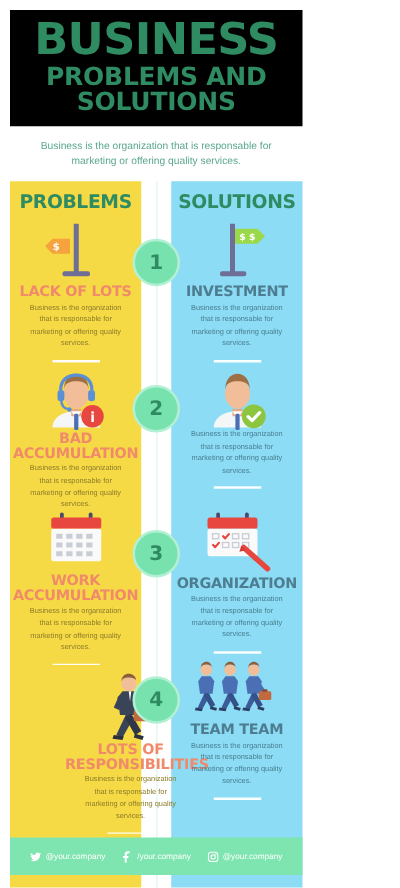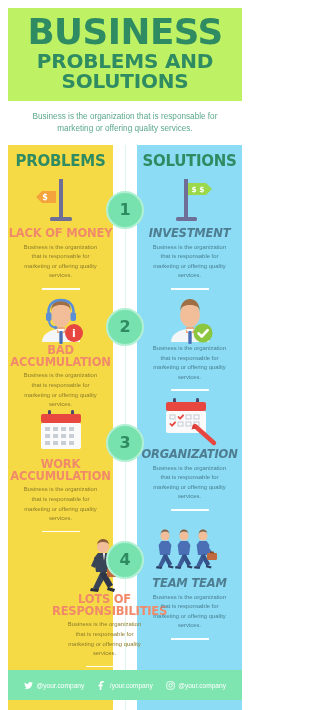--- a/index.html
+++ b/index.html
@@ -7,21 +7,21 @@
     width:250px;height:710px;
     background:#ffffff;
     font-family:"Liberation Sans",sans-serif;
     overflow:hidden;
     position:relative;
   }
   .page{position:relative;width:250px;height:710px;background:#fff;}
 
   
   .header{
-    background:#bef264;
+    background:#000000;
     margin:8px 8px 0 8px;
     padding:8px 6px 10px 6px;
     text-align:center;
   }
   .header-title{
     font-family:"DejaVu Sans",sans-serif;
     font-weight:bold;
     font-size:35px;
     line-height:0.93;
     letter-spacing:-0.5px;
@@ -90,21 +90,21 @@
   }
   .cell-title{
     font-family:"DejaVu Sans",sans-serif;
     font-weight:bold;
     font-size:11.5px;
     line-height:1.02;
     letter-spacing:-0.2px;
     margin:1px 0 3px 0;
   }
   .title-problem{color:#F08A6A;}
-  .title-solution{color:#4E7D91;font-style:italic;}
+  .title-solution{color:#4E7D91;}
   .cell-body{
     font-size:5.9px;
     line-height:1.62;
     padding:0 12px;
   }
   .body-problem{color:#8C7C2A;}
   .body-solution{color:#4A7F92;}
   .divider{
     width:38px;height:1.6px;
     background:#ffffff;
@@ -174,21 +174,21 @@
 
     <div class="cell cell-left" style="top:28px;">
       <div class="icon-box">
         <svg width="62" height="50" viewBox="0 0 62 50" aria-hidden="true">
           <rect x="29" y="4" width="4" height="39" fill="#6E6E96"></rect>
           <rect x="20" y="42" width="22" height="4" rx="1.6" fill="#6E6E96"></rect>
           <path d="M26 16 H12 L6 22 L12 28 H26 Z" fill="#F5A33C"></path>
           <text x="15" y="25" font-family="DejaVu Sans, sans-serif" font-size="8" font-weight="bold" fill="#ffffff" text-anchor="middle">$</text>
         </svg>
       </div>
-      <div class="cell-title title-problem">LACK OF MONEY</div>
+      <div class="cell-title title-problem">LACK OF LOTS</div>
       <div class="cell-body body-problem">Business is the organization that is responsable for marketing or offering quality services.</div>
       <div class="divider"></div>
     </div>
 
     <div class="cell cell-right" style="top:28px;">
       <div class="icon-box">
         <svg width="62" height="50" viewBox="0 0 62 50" aria-hidden="true">
           <rect x="25" y="4" width="4" height="39" fill="#6E6E96"></rect>
           <rect x="17" y="42" width="21" height="4" rx="1.6" fill="#6E6E96"></rect>
           <path d="M29 8 H47 L53 14 L47 20 H29 Z" fill="#9BD94B"></path>
@@ -265,21 +265,21 @@
             <rect x="26" y="34" width="5" height="4"></rect>
               <rect x="34" y="34" width="5" height="4"></rect>
           </g>
         </svg>
       </div>
       <div class="cell-title title-problem">WORK ACCUMULATION</div>
       <div class="cell-body body-problem">Business is the organization that is responsable for marketing or offering quality services.</div>
       <div class="divider"></div>
     </div>
 
-    <div class="cell cell-right" style="top:249px;">
+    <div class="cell cell-right" style="top:261px;">
       <div class="icon-box">
         <svg width="56" height="50" viewBox="0 0 56 50" aria-hidden="true">
           <rect x="11" y="2" width="3" height="7" rx="1.4" fill="#4A4A6A"></rect>
           <rect x="34" y="2" width="3" height="7" rx="1.4" fill="#4A4A6A"></rect>
           <rect x="4" y="6" width="40" height="9" rx="2" fill="#E8473F"></rect>
           <rect x="4" y="15" width="40" height="22" rx="2" fill="#FAFAFA"></rect>
           <g fill="none" stroke="#C9CED6" stroke-width="1.1">
             <rect x="8" y="19" width="5" height="4"></rect>
               <rect x="24" y="19" width="5" height="4"></rect>
             <rect x="32" y="19" width="5" height="4"></rect>

